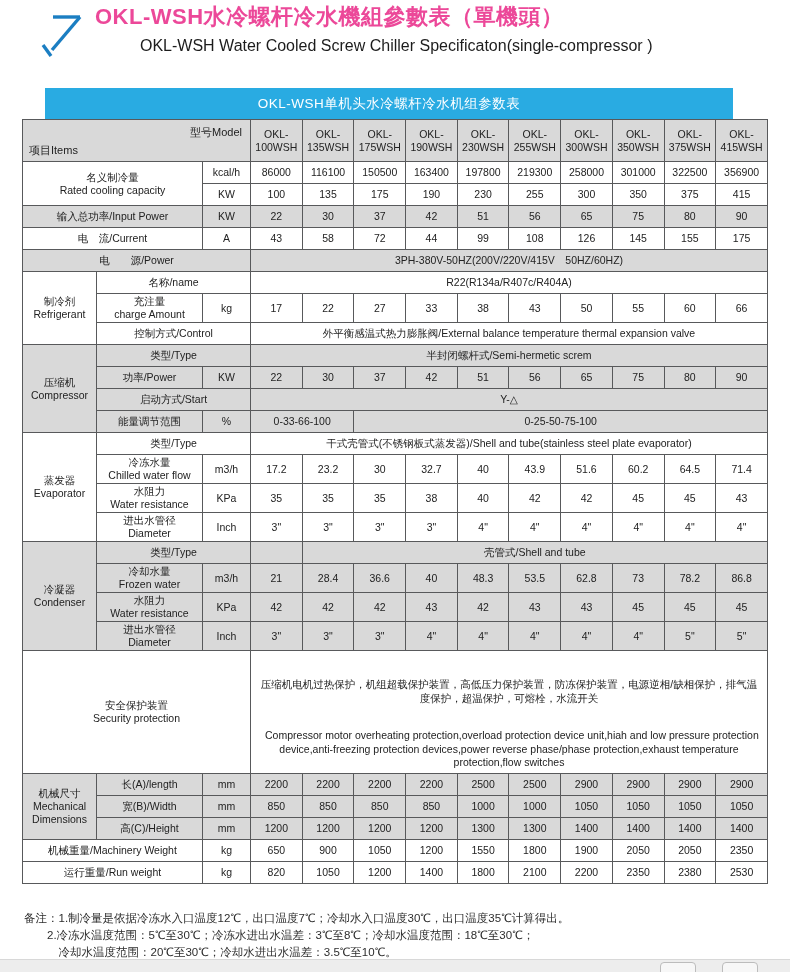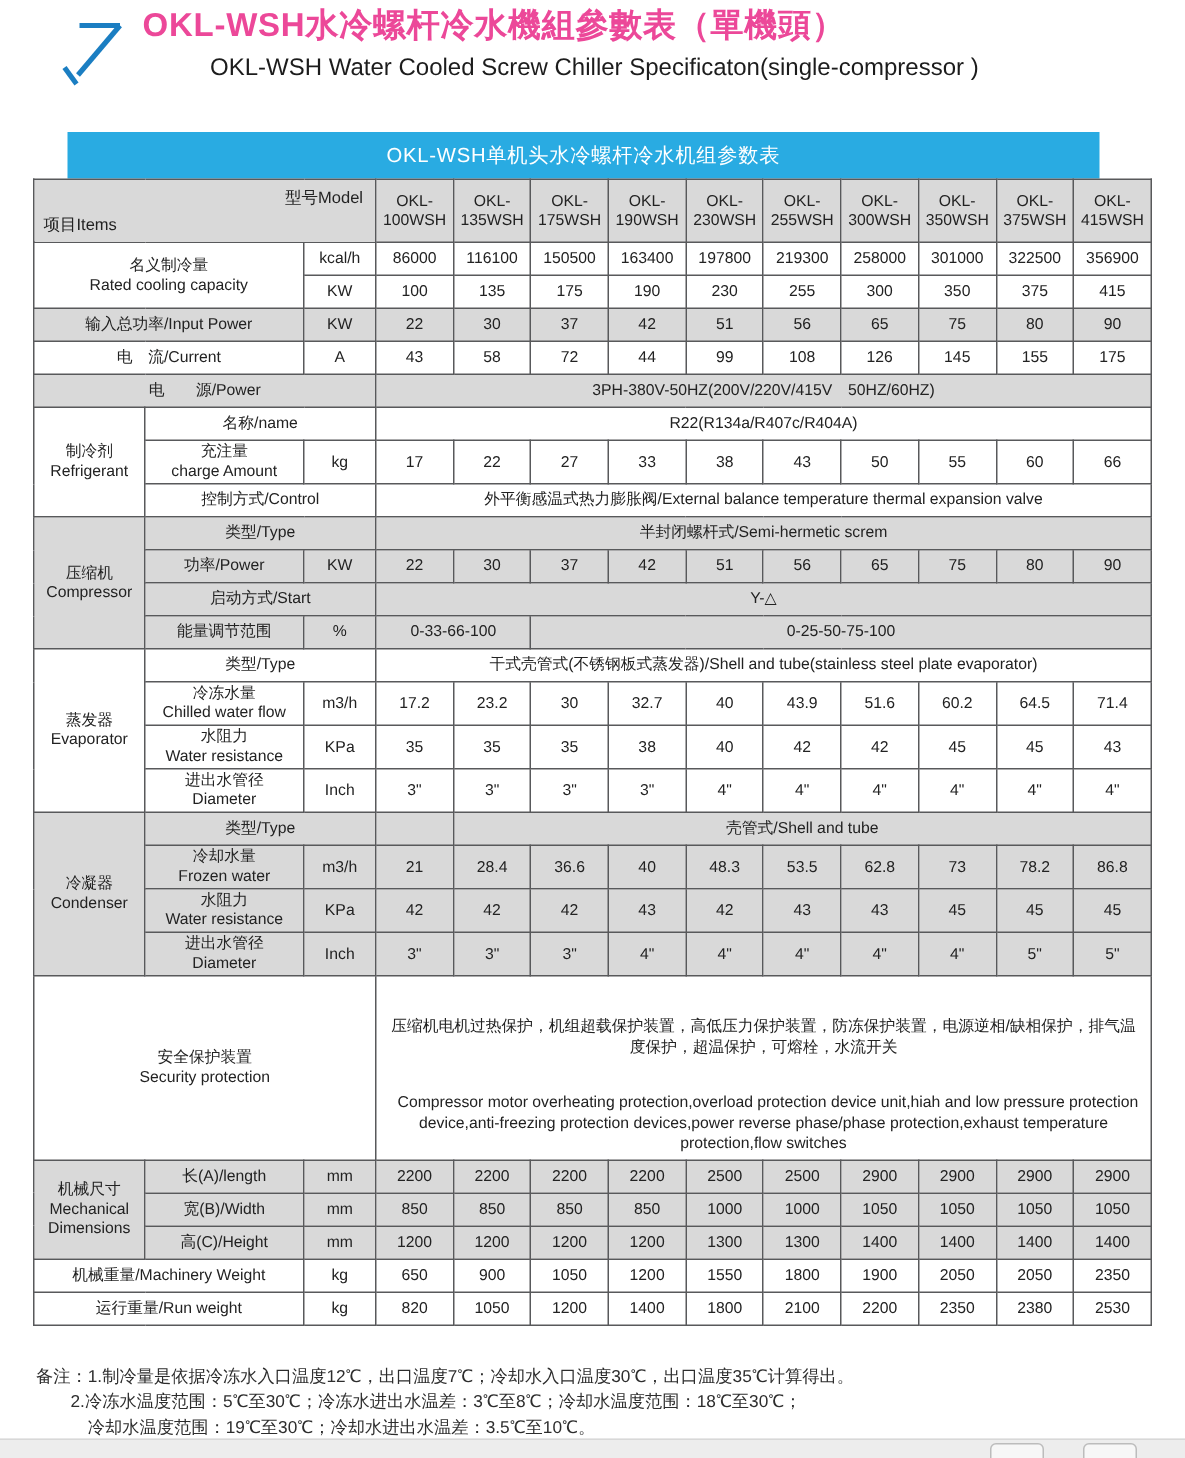--- a/index.html
+++ b/index.html
@@ -466,21 +466,21 @@
           <td class="val">2200</td>
           <td class="val">2350</td>
           <td class="val">2380</td>
           <td class="val">2530</td>
         </tr>
       </tbody>
   </table>
   <div class="notes">
       <div>备注：1.制冷量是依据冷冻水入口温度12℃，出口温度7℃；冷却水入口温度30℃，出口温度35℃计算得出。</div>
       <div>　　2.冷冻水温度范围：5℃至30℃；冷冻水进出水温差：3℃至8℃；冷却水温度范围：18℃至30℃；</div>
-      <div>　　　冷却水温度范围：19℃至30℃；冷却水进出水温差：3.5℃至10℃。</div>
+      <div>　　　冷却水温度范围：20℃至30℃；冷却水进出水温差：3.5℃至10℃。</div>
       <div>　　　上述规格参数尺寸如有变更，恕不另行通知。</div>
       <div>　　　以上可根据客户要求来生产定做。</div>
       <div>Notes:</div>
       <div>1. Rated cooling capacity is based on: the chilled water inlet and outlet temperature 12 ℃/ 7 ℃; cooling water inlet and outlet temperature 30 ℃/35 ℃.</div>
     </div>
 </div>
 
 <div class="bottom-strip">
   <div class="ghost g1"></div>
   <div class="ghost g2"></div>

